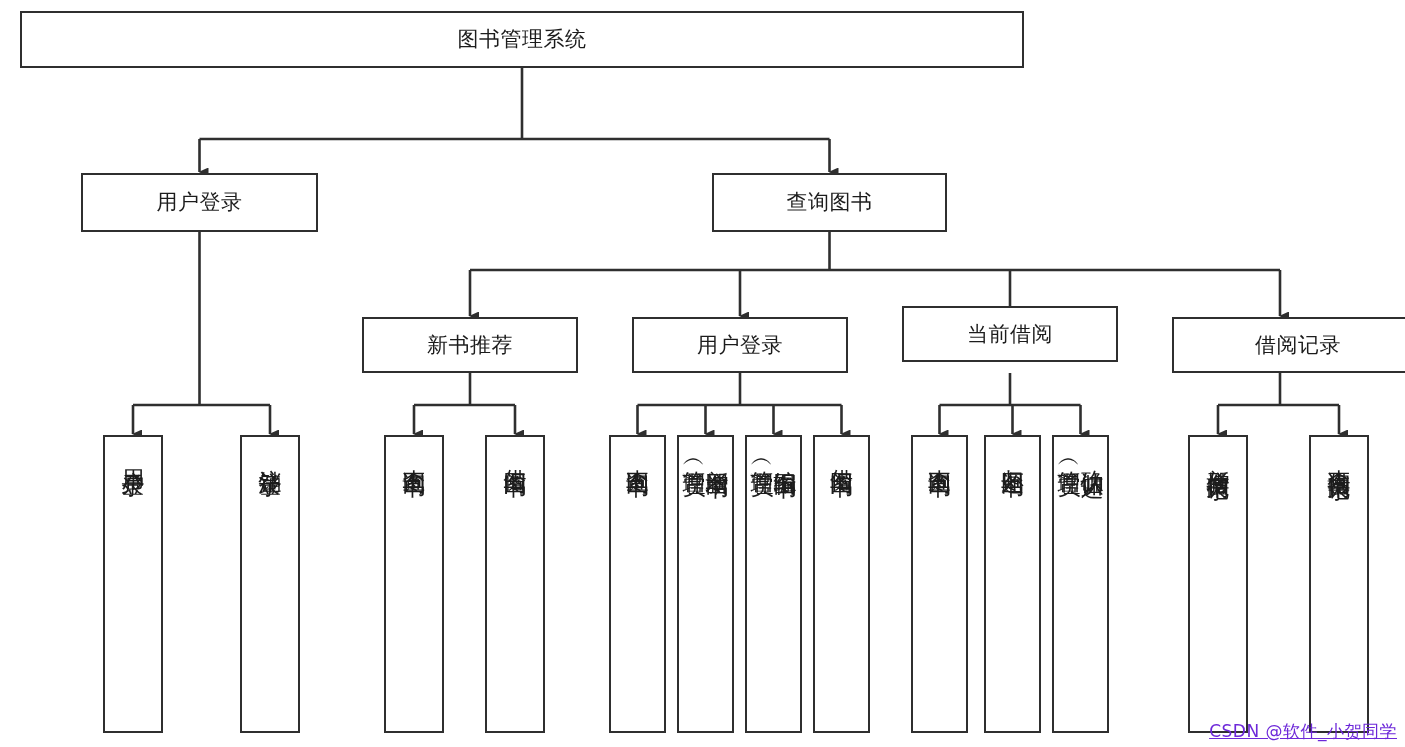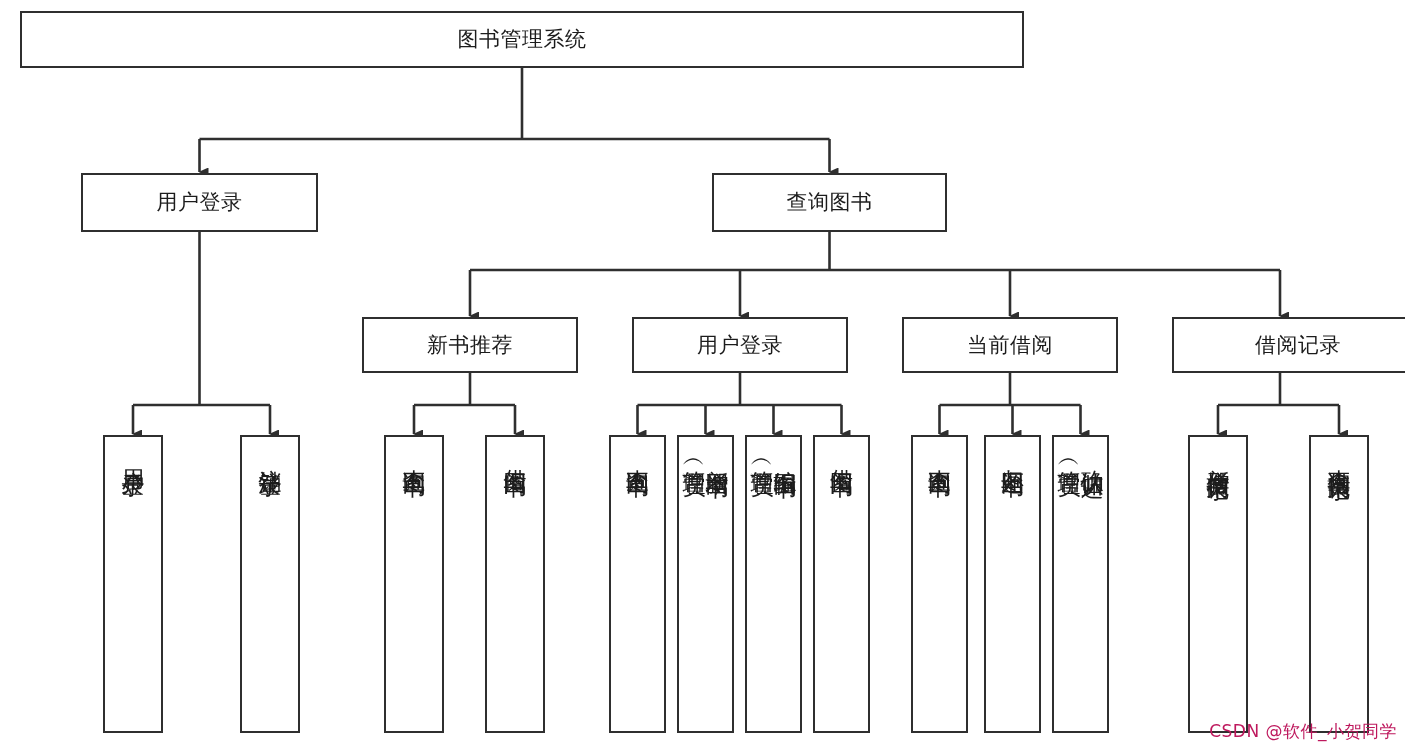--- a/index.html
+++ b/index.html
@@ -56,23 +56,24 @@
     text-orientation: upright;
     font-size: 23px;
     letter-spacing: 2px;
     line-height: 1;
   }
   .watermark {
     position: absolute;
     right: 8px;
     bottom: 4px;
     font-size: 17px;
-    color: #be185d;
+    color: #6d28d9;
     white-space: nowrap;
     letter-spacing: 0.5px;
+    text-decoration: underline;
   }
 </style>
 </head>
 <body>
 
 <div id="diagram-root">
 
   <svg id="connectors" viewBox="0 0 1405 747" xmlns="http://www.w3.org/2000/svg">
     <defs>
       <marker id="arrowhead" markerWidth="9" markerHeight="10" refX="4.5" refY="9" orient="auto" markerUnits="userSpaceOnUse">
@@ -125,21 +126,21 @@
       </div>
       <div class="node horiz" style="left: 712px; top: 173px; width: 235px; height: 59px;">
         <span class="node-label">查询图书</span>
       </div>
       <div class="node horiz" style="left: 362px; top: 317px; width: 216px; height: 56px;">
         <span class="node-label">新书推荐</span>
       </div>
       <div class="node horiz" style="left: 632px; top: 317px; width: 216px; height: 56px;">
         <span class="node-label">用户登录</span>
       </div>
-      <div class="node horiz" style="left: 902px; top: 317px; width: 216px; height: 56px;">
+      <div class="node horiz" style="left: 902px; top: 306px; width: 216px; height: 56px;">
         <span class="node-label">当前借阅</span>
       </div>
       <div class="node horiz" style="left: 1172px; top: 317px; width: 252px; height: 56px;">
         <span class="node-label">借阅记录</span>
       </div>
       <div class="node vert" style="left: 103px; top: 435px; width: 60px; height: 298px;">
         <span class="node-label">用户登录</span>
       </div>
       <div class="node vert" style="left: 240px; top: 435px; width: 60px; height: 298px;">
         <span class="node-label">注销登录</span>

